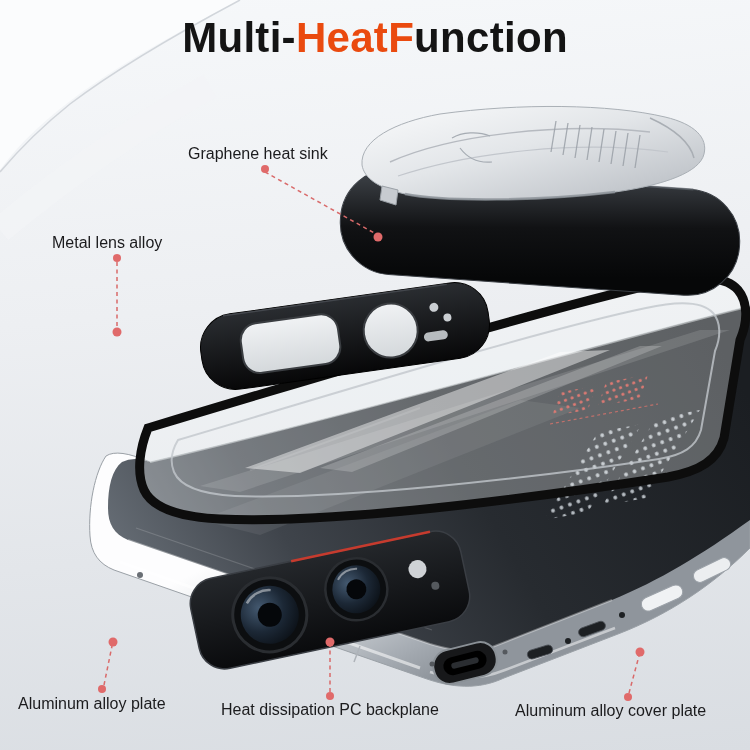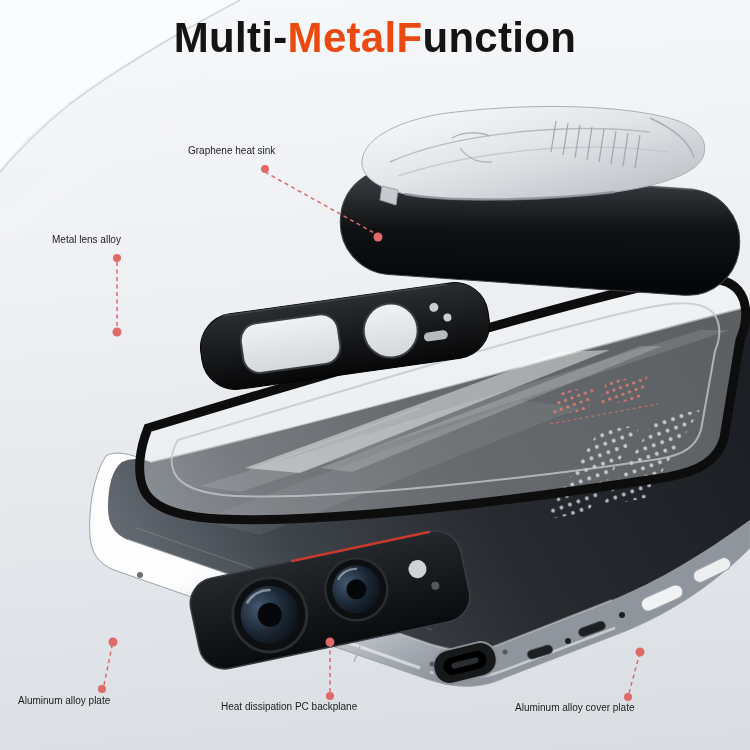--- a/index.html
+++ b/index.html
@@ -4,21 +4,21 @@
 <style>
   *{margin:0;padding:0;box-sizing:border-box}
   html,body{width:750px;height:750px}
   body{font-family:"Liberation Sans",sans-serif;background:#e9ecef}
   .stage{position:relative;width:750px;height:750px;overflow:hidden;
          background:linear-gradient(175deg,#f6f8fa 0%,#edeff2 40%,#d9dde2 100%)}
   svg.scene{position:absolute;left:0;top:0}
   .title{position:absolute;top:14px;left:0;right:0;text-align:center;
          font-size:42px;font-weight:800;letter-spacing:.3px;color:#141414;white-space:nowrap}
   .title .accent{color:#ea4a0f}
-  .callout-label{position:absolute;font-size:10px;color:#1b1b1d;white-space:nowrap}
+  .callout-label{position:absolute;font-size:16px;color:#1b1b1d;white-space:nowrap}
 </style>
 </head>
 <body>
 
 <div class="stage">
 
   <svg class="scene" width="750" height="750" viewBox="0 0 750 750">
     <defs>
       <linearGradient id="hsGrad" x1="0" y1="0" x2="1" y2="1">
         <stop offset="0" stop-color="#fafbfc"></stop>
@@ -217,21 +217,21 @@
       <circle cx="102" cy="689" r="4"></circle>
         <circle cx="113" cy="642" r="4.5"></circle>
       <circle cx="330" cy="696" r="4"></circle>
         <circle cx="330" cy="642" r="4.5"></circle>
       <circle cx="628" cy="697" r="4"></circle>
         <circle cx="640" cy="652" r="4.5"></circle>
     </g>
   </svg>
 
   <div class="title">
-    <span>Multi-</span><span class="accent">Metal</span><span class="accent">F</span><span>unction</span>
+    <span>Multi-</span><span class="accent">Heat</span><span class="accent">F</span><span>unction</span>
   </div>
 
   <div class="callout-label" style="left:188px;top:145px">Graphene heat sink</div>
   <div class="callout-label" style="left:52px;top:234px">Metal lens alloy</div>
   <div class="callout-label" style="left:18px;top:695px">Aluminum alloy plate</div>
   <div class="callout-label" style="left:515px;top:702px">Aluminum alloy cover plate</div>
   <div class="callout-label" style="left:221px;top:701px">Heat dissipation PC backplane</div>
 </div>
 
 </body></html>

